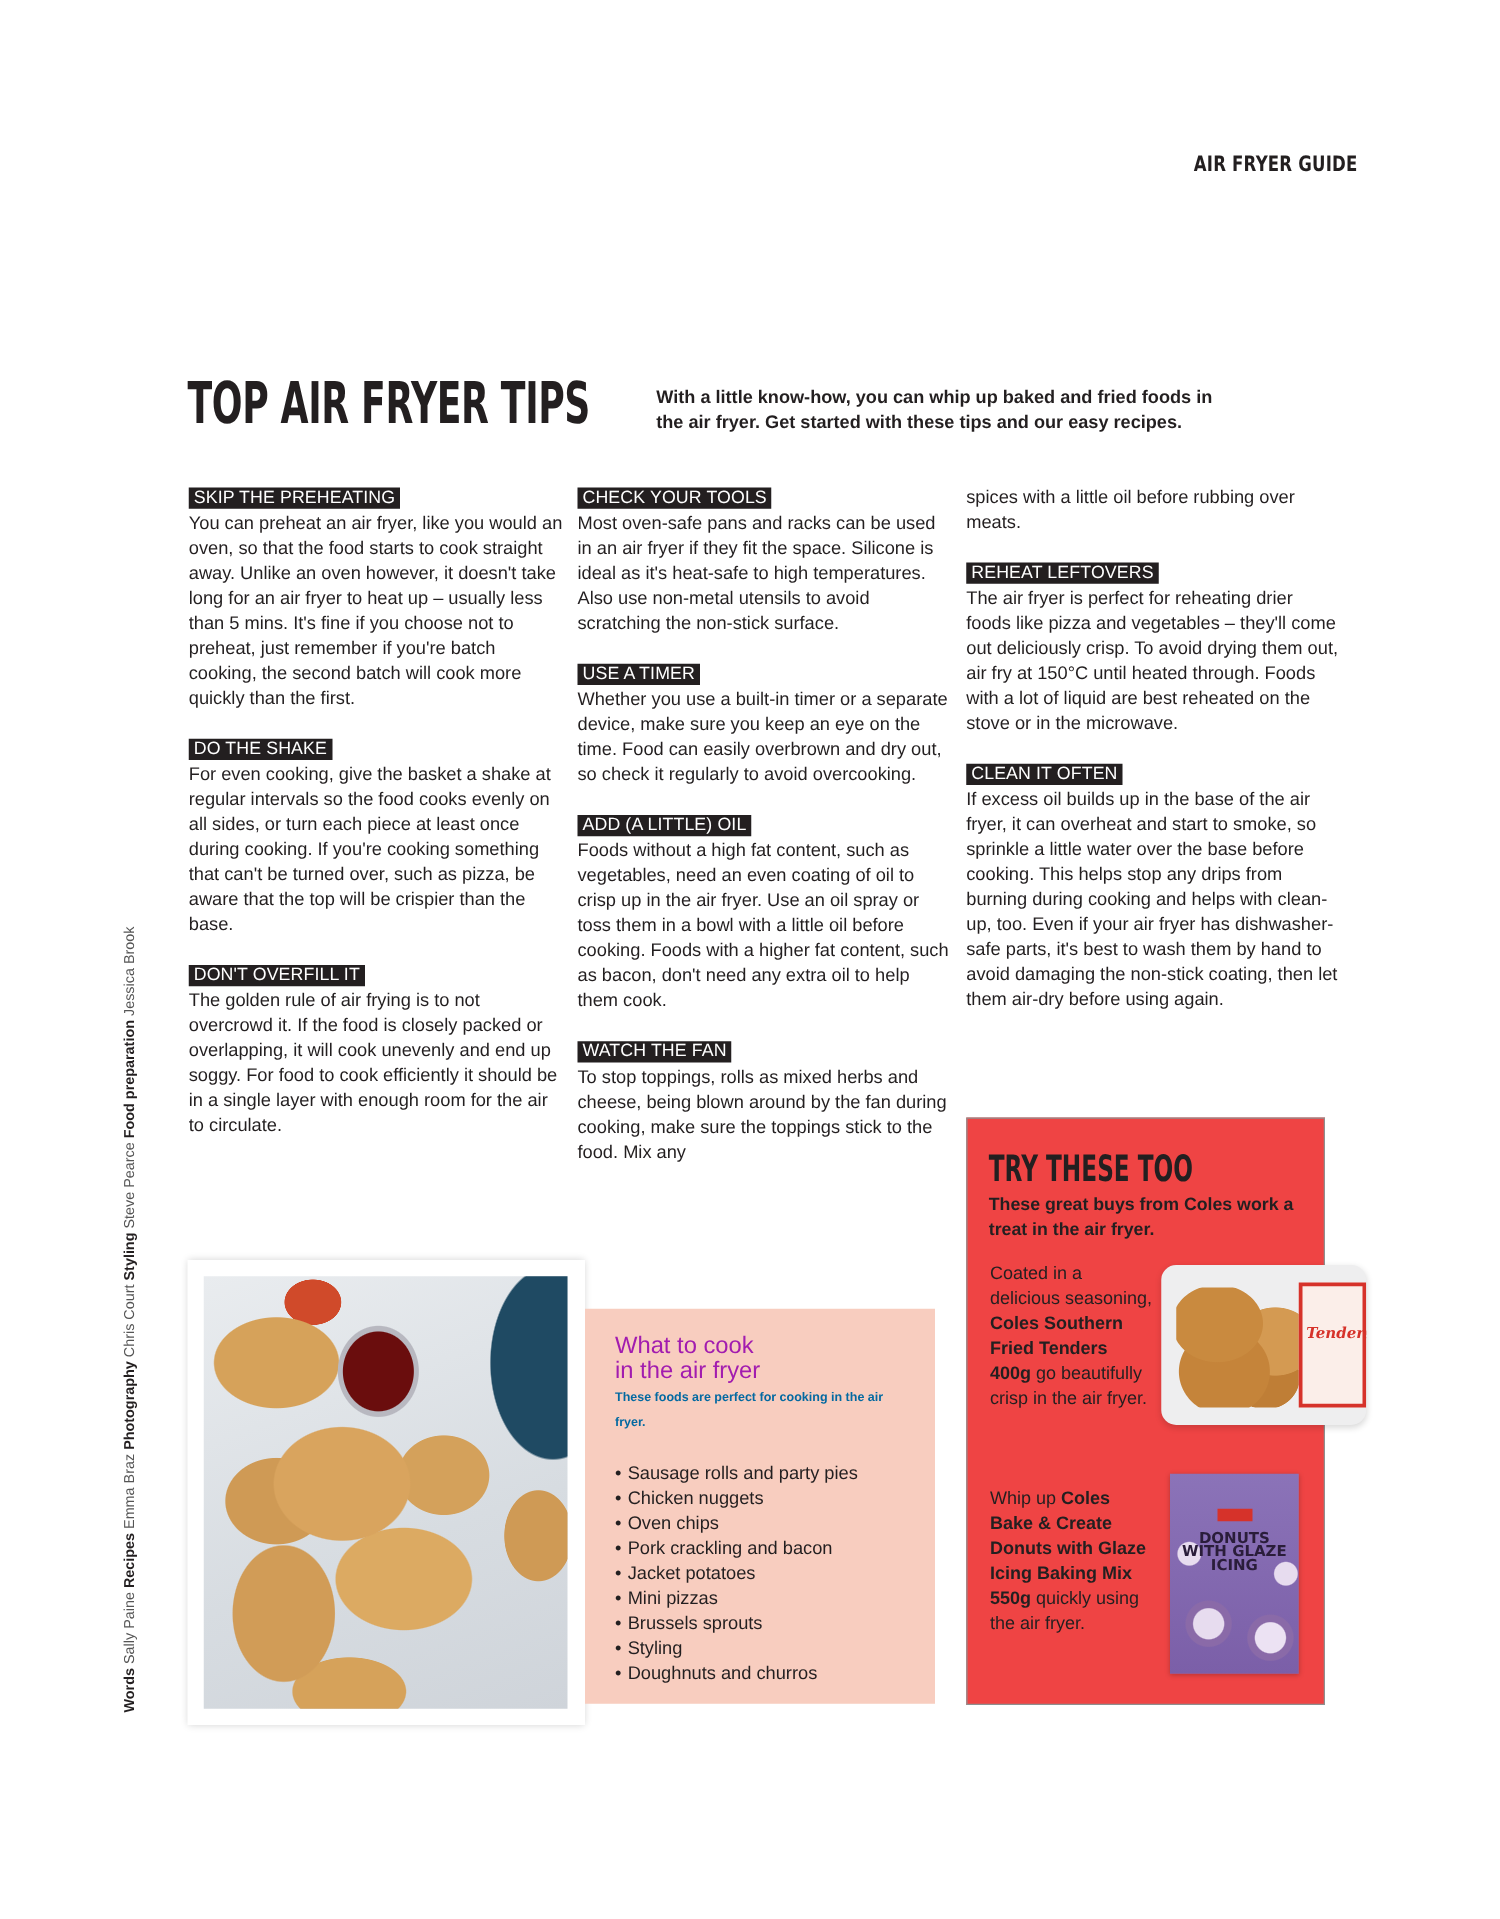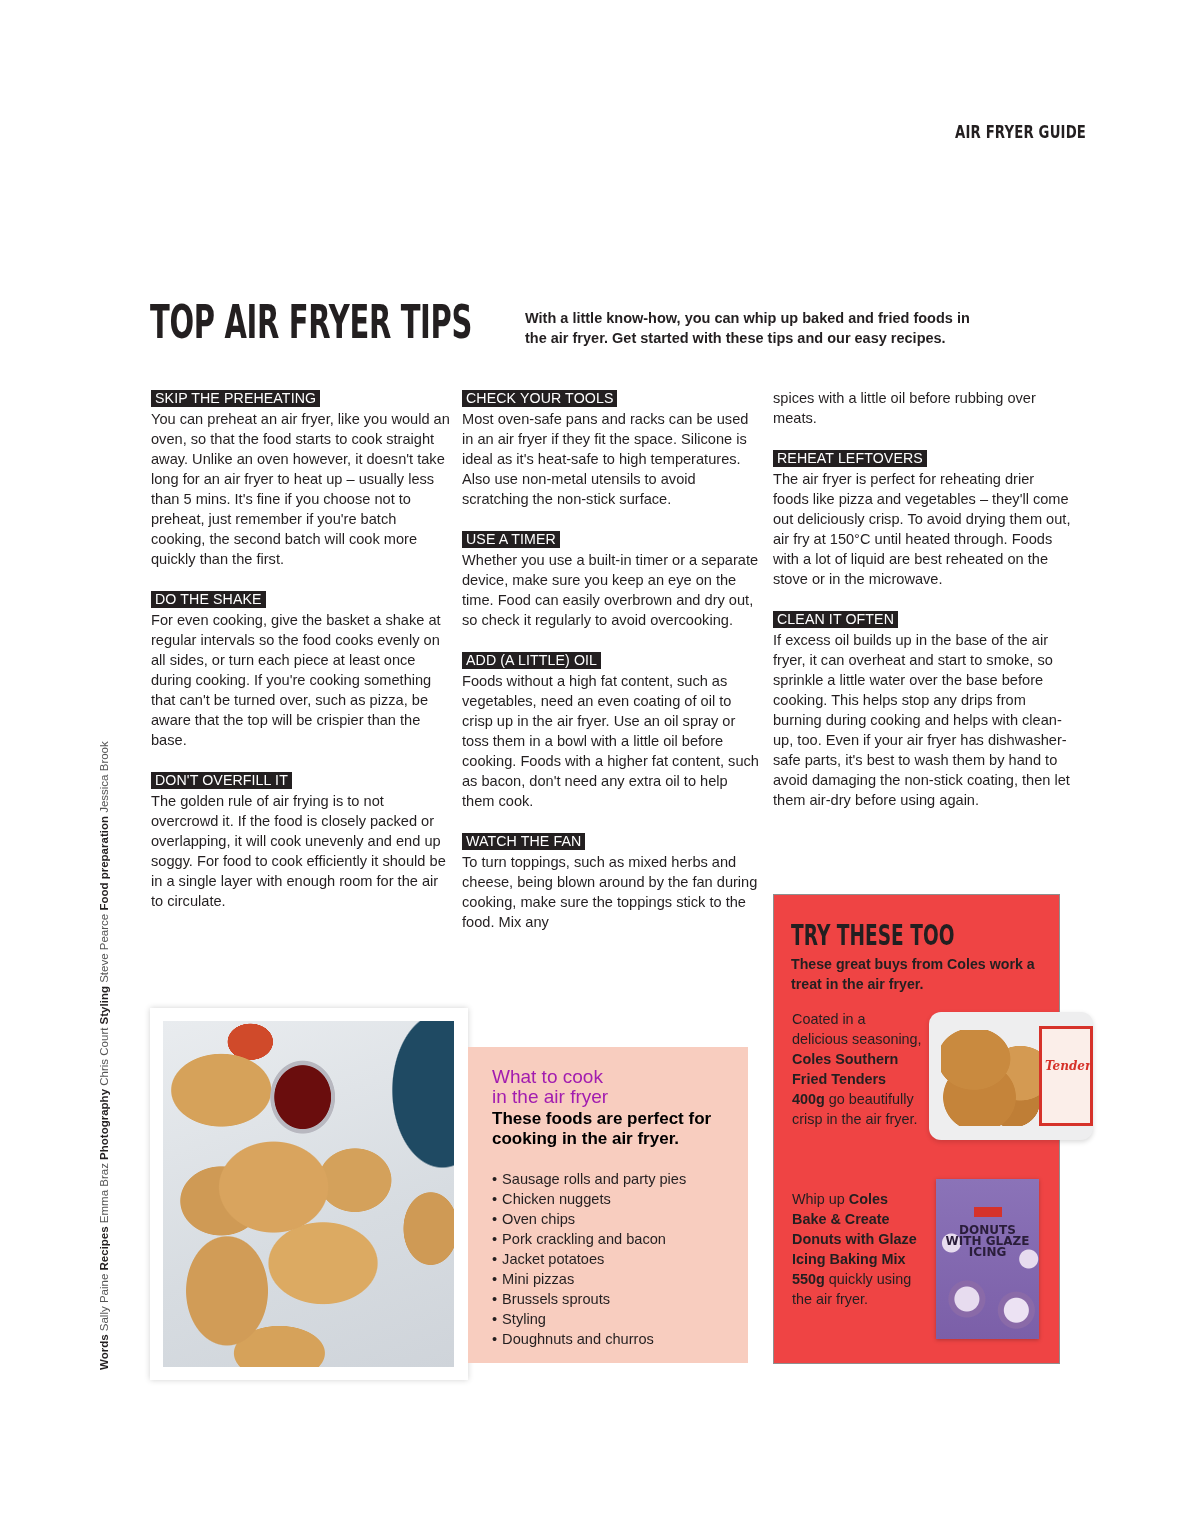--- a/index.html
+++ b/index.html
@@ -70,21 +70,21 @@
     .cook-box {
       position: absolute; left: 468px; top: 1047px; width: 280px; height: 316px;
       background: #f8cdbf;
     }
     .cook-title {
       position: absolute; left: 24px; top: 20px; width: 240px;
       font-size: 19px; line-height: 20px; font-weight: normal; color: #a21caf;
     }
     .cook-sub {
       position: absolute; left: 24px; top: 62px; width: 240px;
-      font-size: 17px; line-height: 20px; font-weight: bold; color: #000000;
+      font-size: 10px; line-height: 20px; font-weight: bold; color: #0369a1;
     }
     .cook-list { position: absolute; left: 24px; top: 122px; list-style: none; font-size: 14.6px; line-height: 20px; }
     .cook-list li::before { content: "\2022"; margin-right: 5px; }
 
     .try-box {
       position: absolute; left: 773px; top: 894px; width: 287px; height: 470px;
       border: 1px solid #8f8f8f; background: #ef4444;
     }
     .try-title {
       position: absolute; left: 17px; top: 24px;
@@ -177,21 +177,21 @@
   <div class="tip">
     <span class="tip-heading">USE A TIMER</span>
     <span class="tip-body">Whether you use a built-in timer or a separate device, make sure you keep an eye on the time. Food can easily overbrown and dry out, so check it regularly to avoid overcooking.</span>
   </div>
   <div class="tip">
     <span class="tip-heading">ADD (A LITTLE) OIL</span>
     <span class="tip-body">Foods without a high fat content, such as vegetables, need an even coating of oil to crisp up in the air fryer. Use an oil spray or toss them in a bowl with a little oil before cooking. Foods with a higher fat content, such as bacon, don't need any extra oil to help them cook.</span>
   </div>
   <div class="tip">
     <span class="tip-heading">WATCH THE FAN</span>
-    <span class="tip-body">To turn toppings, such as mixed herbs and cheese, being blown around by the fan during cooking, make sure the toppings stick to the food. Mix any</span>
+    <span class="tip-body">To stop toppings, rolls as mixed herbs and cheese, being blown around by the fan during cooking, make sure the toppings stick to the food. Mix any</span>
   </div>
 </div>
 
 <div class="col col3">
   <div class="tip">
     <span class="tip-body">spices with a little oil before rubbing over meats.</span>
   </div>
   <div class="tip">
     <span class="tip-heading">REHEAT LEFTOVERS</span>
     <span class="tip-body">The air fryer is perfect for reheating drier foods like pizza and vegetables – they'll come out deliciously crisp. To avoid drying them out, air fry at 150°C until heated through. Foods with a lot of liquid are best reheated on the stove or in the microwave.</span>

